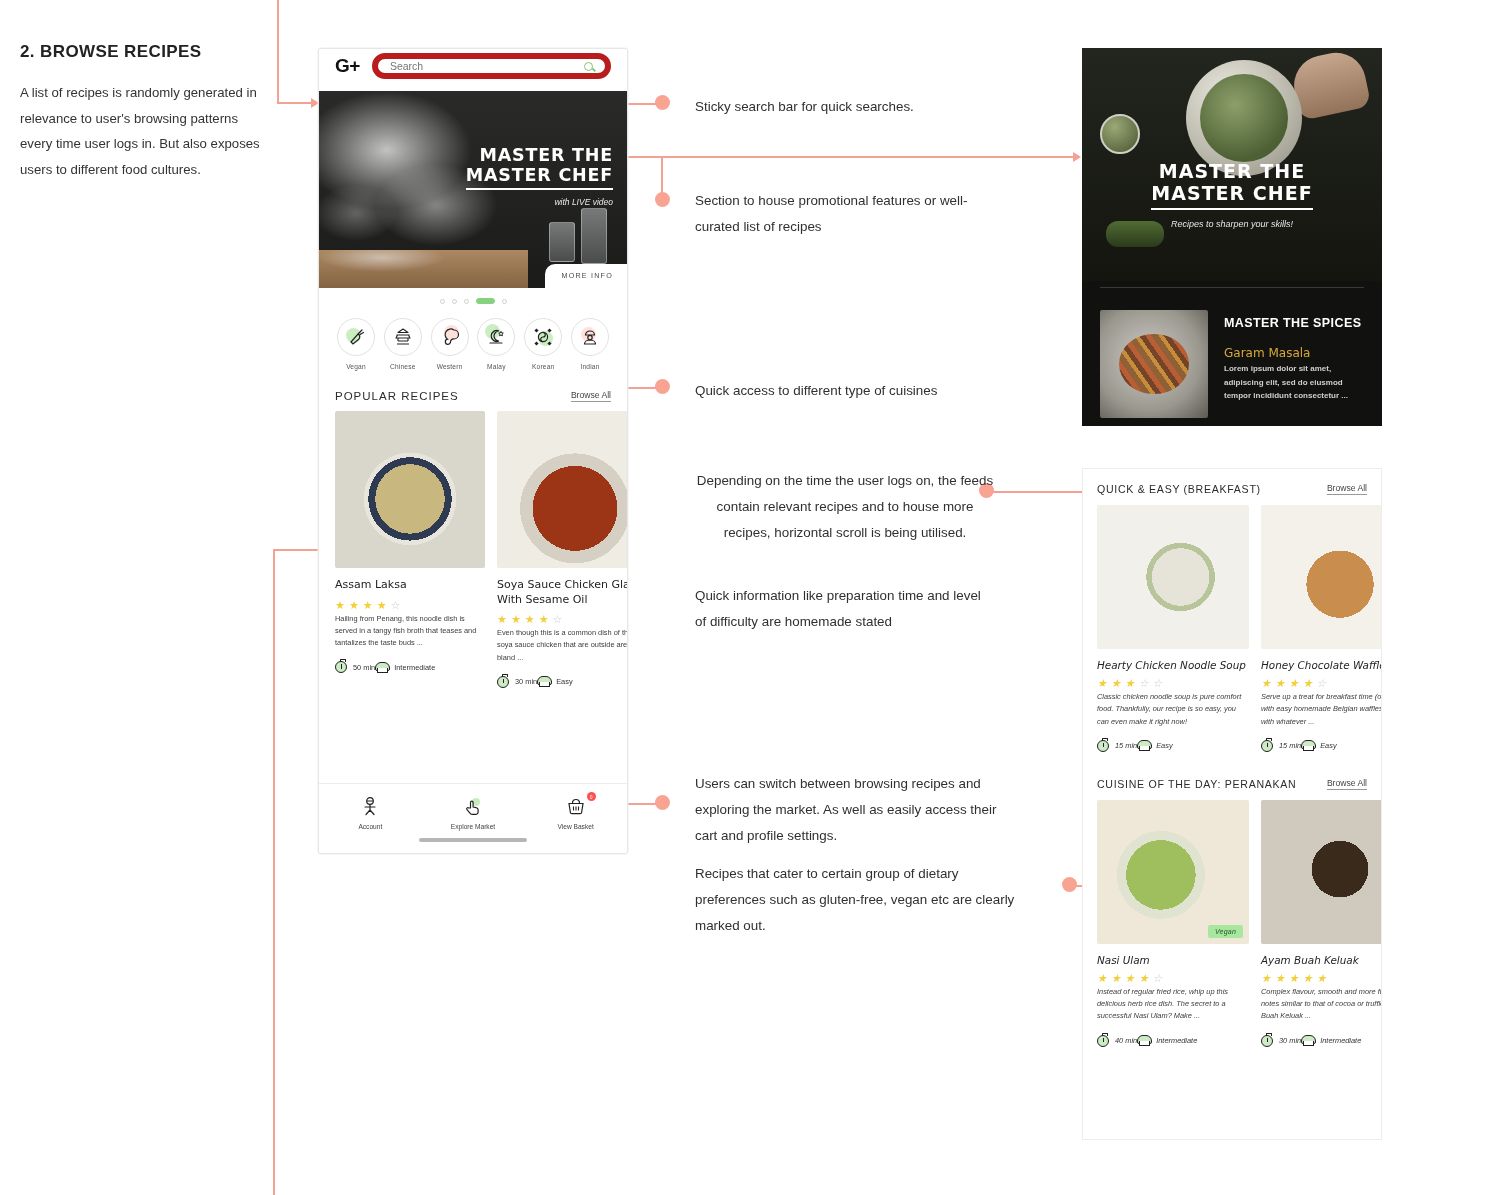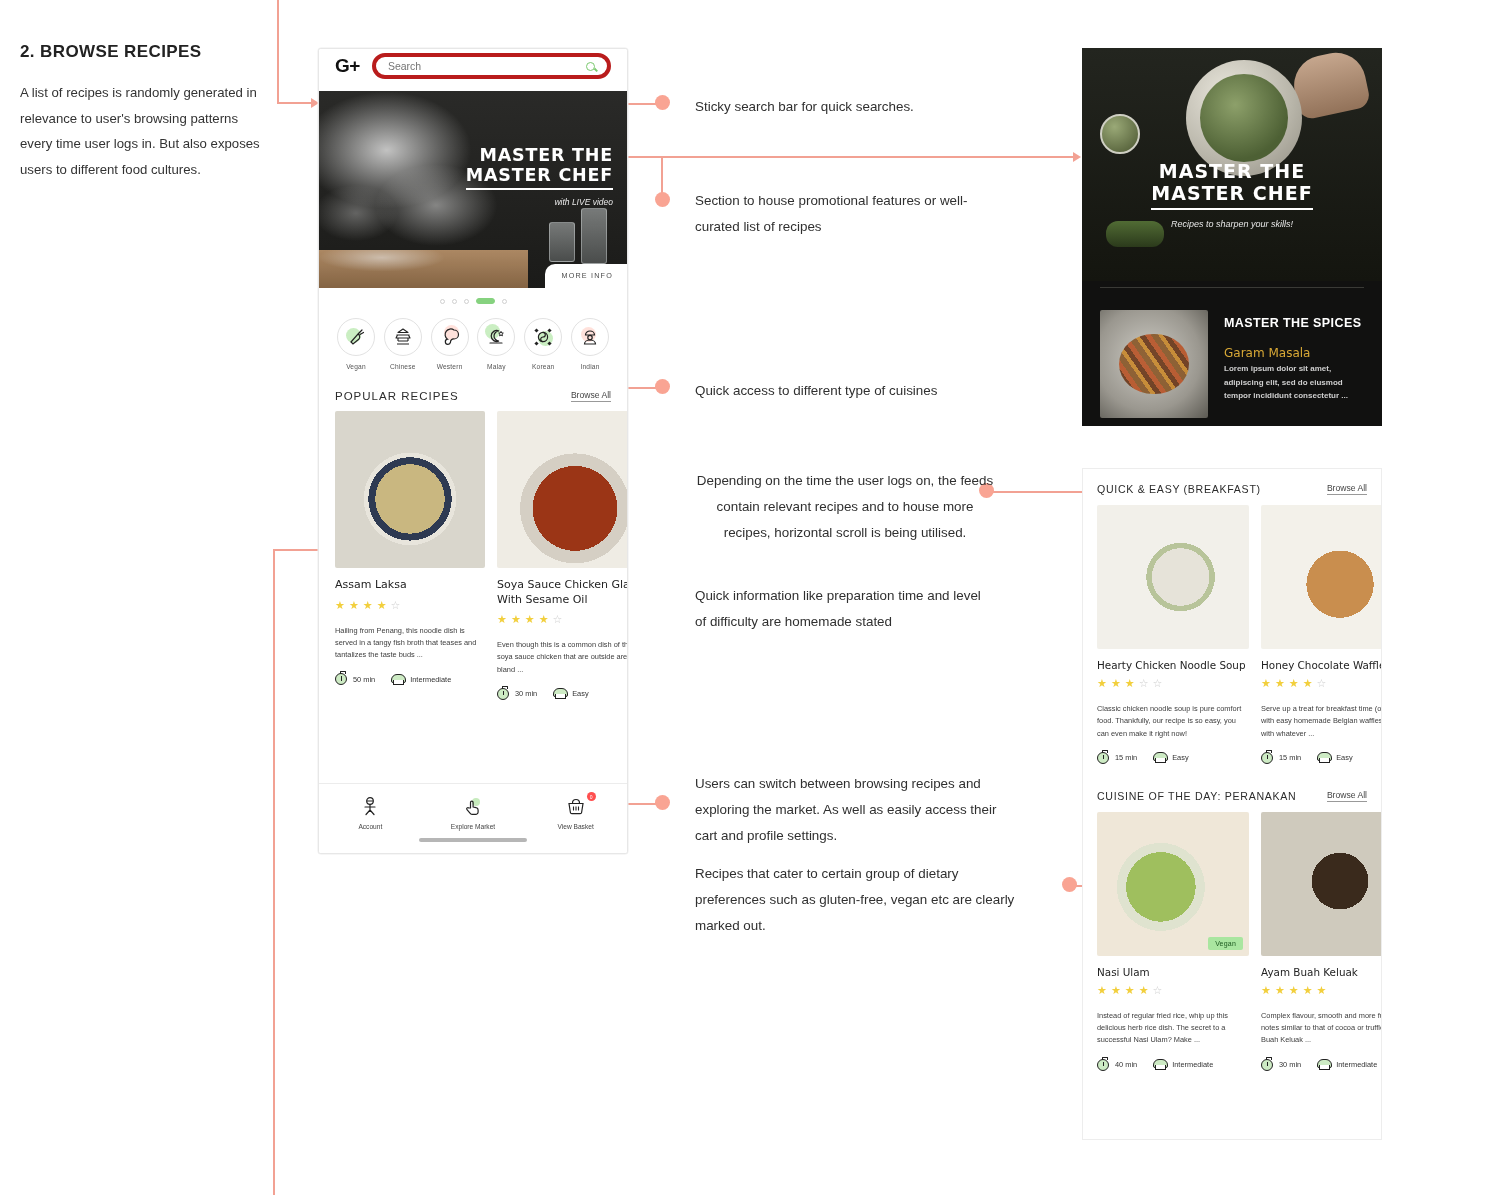--- a/index.html
+++ b/index.html
@@ -48,21 +48,21 @@
   .sig i { display: block; width: 2.4px; background: #111; border-radius: .5px; }
   .sig i:nth-child(1){height:4px}.sig i:nth-child(2){height:6px}
   .sig i:nth-child(3){height:8px}.sig i:nth-child(4){height:10px}
   .batt { width: 19px; height: 10px; border: 1.4px solid #111; border-radius: 2.6px; position: relative; }
   .batt::after { content:""; position:absolute; left:1px; top:1px; bottom:1px; right:1px; background:#111; border-radius:1px; }
   .batt::before { content:""; position:absolute; right:-3px; top:3px; width:1.6px; height:4px; background:#111; border-radius:0 1px 1px 0; }
 
   .searchrow { display: flex; align-items: center; gap: 12px; padding: 4px 16px 12px 16px; background:#fff; }
   .logo { font-size: 19px; font-weight: bold; color: #111; letter-spacing: -.5px; }
   .searchbox {
-    flex: 1; height: 26px; border: 4px solid #b91c1c; border-radius: 14px;
+    flex: 1; height: 26px; border: 6px solid #b91c1c; border-radius: 14px;
     display: flex; align-items: center; padding: 0 12px; background: #fff;
   }
   .searchbox input { border: 0; outline: 0; flex: 1; font-size: 10.5px; color: #9a9a9a; font-family: inherit; background: transparent; }
   .mag { width: 9px; height: 9px; border: 1.5px solid #7bc96f; border-radius: 50%; position: relative; }
   .mag::after { content:""; position:absolute; width:4px; height:1.5px; background:#7bc96f; right:-3.5px; bottom:-.5px; transform:rotate(45deg); }
 
   
   .hero { position: relative; height: 197px; overflow: hidden; background: #1c1c1c; }
   .hero-bg { position:absolute; inset:0;
      background:
@@ -106,22 +106,22 @@
   .sec-title { font-size: 11.5px; letter-spacing: 1px; color: #2c2c2c; }
   .browse { font-size: 8.6px; color:#444; border-bottom:1px solid #999; padding-bottom:1px; }
 
   .cards { display:flex; gap: 12px; padding: 0 0 0 16px; }
   .card { width: 150px; flex: 0 0 150px; }
   .card .ph { width: 100%; height: 157px; border-radius: 2px; }
   .rname { font-size: 11px; color:#232323; margin-top: 10px; line-height: 1.32; font-family:"DejaVu Sans", sans-serif; }
   .stars { display:flex; gap: 4px; margin-top: 7px; }
   .star { font-size: 11px; line-height: 1; color:#f2cf3d; }
   .star.off { color:#cfcfcf; }
-  .rdesc { font-size: 7.4px; color:#3c3c3c; line-height: 1.66; margin-top: 14px; }
-  .meta { display:flex; align-items:center; gap: 16px; margin-top: 12px; }
+  .rdesc { font-size: 7.4px; color:#3c3c3c; line-height: 1.66; margin-top: 2px; }
+  .meta { display:flex; align-items:center; margin-top: 12px; }
   .meta .mi { display:flex; align-items:center; gap:6px; font-size:7.4px; color:#333; }
   .timer { width:12px; height:12px; border:1.3px solid #222; border-radius:50%; position:relative; background:#cdebc4; }
   .timer::before{content:"";position:absolute;left:50%;top:2px;width:1.1px;height:4.2px;background:#222;transform-origin:bottom;}
   .timer::after{content:"";position:absolute;left:4px;top:-3px;width:4px;height:2px;border:1.3px solid #222;border-bottom:0;border-radius:1px 1px 0 0;}
   .hat { width:13px; height:11px; position:relative; }
   .hat::before{content:"";position:absolute;top:0;left:0;width:13px;height:7px;border:1.3px solid #222;border-radius:6px 6px 2px 2px;background:#cdebc4;}
   .hat::after{content:"";position:absolute;bottom:0;left:2px;width:9px;height:4px;border:1.3px solid #222;border-top:0;background:#fff;}
 
   
   .tabbar { position:absolute; left:0; right:0; bottom:0; height: 70px; border-top:1px solid #ececec; background:#fff; }
@@ -159,21 +159,21 @@
      opacity:.92; }
   .pa-txt { flex:1; padding-top: 4px; }
   .pa-h1 { color:#fff; font-size:12.5px; font-weight:bold; letter-spacing:.4px; line-height:1.45; }
   .pa-gold { color:#d9a936; font-size:12px; margin-top:14px; font-family:"DejaVu Sans", sans-serif; }
   .pa-p { color:#cfcfcf; font-size:8px; line-height:1.7; margin-top:2px;font-weight:bold; }
 
   .panelB { position:absolute; left:1082px; top:468px; width:300px; height:672px; background:#fff; border:1px solid #ededed; overflow:hidden; }
   .pb-head { display:flex; align-items:flex-end; justify-content:space-between; padding: 14px 14px 10px 14px; }
   .pb-title { font-size: 10.6px; letter-spacing:.7px; color:#2c2c2c; }
   .pb-cards { display:flex; gap: 12px; padding-left: 14px; }
-  .pb-card { width: 152px; flex: 0 0 152px; }
+  .pb-card { width: 152px; flex: 0 0 152px; font-style: italic; }
   .pb-card .ph { width:100%; height:144px; border-radius:2px; position:relative; overflow:hidden; }
   .pb-name { font-size: 10.4px; color:#232323; margin-top:10px; white-space:nowrap; font-family:"DejaVu Sans", sans-serif; }
   .vbadge { position:absolute; right:6px; bottom:6px; background:#a9e6a0; color:#1d5a20; font-size:7px;
      padding:3px 7px; border-radius:2px; letter-spacing:.2px; }
 
   
   .ph-laksa { background:
       radial-gradient(circle at 50% 56%, #c9b780 0 30%, #2e3a52 30% 36%, #e8e5dc 36% 40%, #d9d6cc 40% 100%),
       linear-gradient(#efeee8,#dededa); }
   .ph-laksa::after{content:"";position:absolute;}

